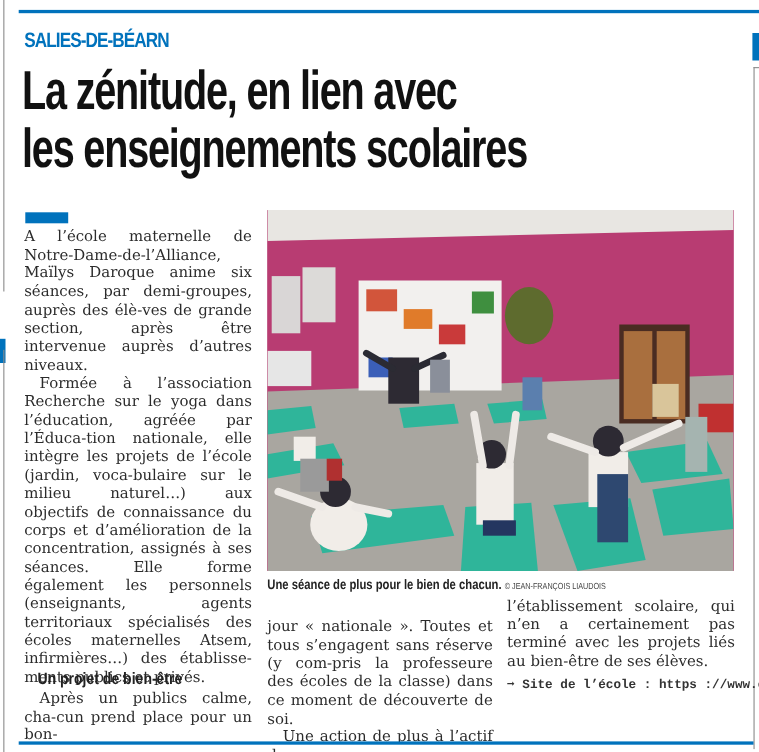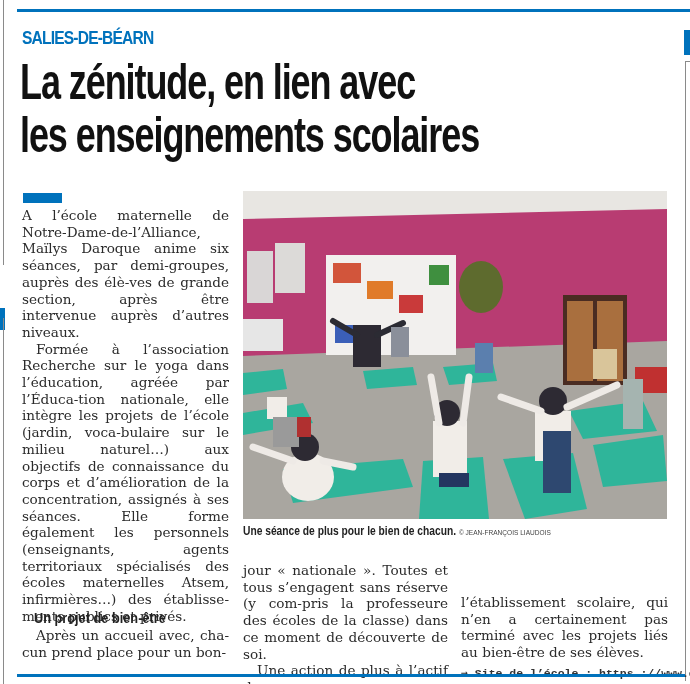--- a/index.html
+++ b/index.html
@@ -15,21 +15,21 @@
   .right-rule-h { left:685px; top:61px; width:5px; height:1px; background:#8a8a8a; }
   .kicker { left:22px; top:27px; font-family:"Liberation Sans", sans-serif; font-weight:bold; font-size:19px; color:#0072bc; letter-spacing:-1px; transform:scaleX(0.82); transform-origin:left top; }
   .headline { left:20px; top:56px; font-family:"Liberation Sans", sans-serif; font-weight:bold; font-size:50px; line-height:53px; color:#111; letter-spacing:-1.5px; transform:scaleX(0.72); transform-origin:left top; white-space:nowrap; }
   .lead-mark { left:23px; top:193px; width:39px; height:10px; background:#0072bc; }
   .col { font-size:13.6px; line-height:16.7px; color:#2b2b2b; }
   .col p { text-align:justify; hyphens:manual; }
   .col p.indent { text-indent:14px; }
   .col1 { left:22px; top:207px; width:207px; }
   .col1b { left:22px; top:627px; width:207px; }
   .col2 { left:243px; top:562px; width:205px; }
-  .col3 { left:461px; top:594px; width:207px; }
+  .col3 { left:461px; top:543px; width:207px; }
   .subhead { left:34px; top:609px; font-family:"Liberation Sans", sans-serif; font-weight:bold; font-size:15px; color:#222; transform:scaleX(0.85); transform-origin:left top; white-space:nowrap; }
   .photo { left:243px; top:191px; width:424px; height:328px; overflow:hidden; background:#b0366a; }
   .caption { left:243px; top:524px; font-family:"Liberation Sans", sans-serif; font-weight:bold; font-size:12.5px; color:#222; white-space:nowrap; transform:scaleX(0.82); transform-origin:left top; }
   .credit { font-weight:normal; font-size:8px; color:#444; }
   .link-line { font-family:Liberation Mono, monospace; font-weight:bold; font-size:11.5px; line-height:17px; color:#333; white-space:nowrap; }
   .bottom-line { left:17px; top:674px; width:668px; height:3px; background:#0072bc; }
 </style>
 </head>
 <body>
 
@@ -50,21 +50,21 @@
 <div class="abs lead-mark"></div>
 
 <div class="abs col col1">
   <p>A l’école maternelle de Notre-Dame-de-l’Alliance, Maïlys Daroque anime six séances, par demi-groupes, auprès des élè-ves de grande section, après être intervenue auprès d’autres niveaux.</p>
   <p class="indent">Formée à l’association Recherche sur le yoga dans l’éducation, agréée par l’Éduca-tion nationale, elle intègre les projets de l’école (jardin, voca-bulaire sur le milieu naturel…) aux objectifs de connaissance du corps et d’amélioration de la concentration, assignés à ses séances. Elle forme également les personnels (enseignants, agents territoriaux spécialisés des écoles maternelles Atsem, infirmières…) des établisse-ments publics et privés.</p>
 </div>
 
 <div class="abs subhead">Un projet de bien-être</div>
 
 <div class="abs col col1b">
-  <p class="indent">Après un accueil avec, cha-cun prend place pour un bon-</p>
+  <p class="indent">Après un publics calme, cha-cun prend place pour un bon-</p>
 </div>
 
 <div class="abs photo">
   <svg width="424" height="328" viewBox="0 0 424 328">
     <rect x="0" y="0" width="424" height="328" fill="#b83c72"></rect>
     <polygon points="0,0 424,0 424,18 0,28" fill="#e8e6e2"></polygon>
     <polygon points="0,165 424,150 424,328 0,328" fill="#a9a6a0"></polygon>
     <rect x="4" y="60" width="26" height="52" fill="#d9d6d6"></rect>
     <rect x="32" y="52" width="30" height="50" fill="#dcdad8"></rect>
     <rect x="0" y="128" width="40" height="32" fill="#e6e6e6"></rect>

